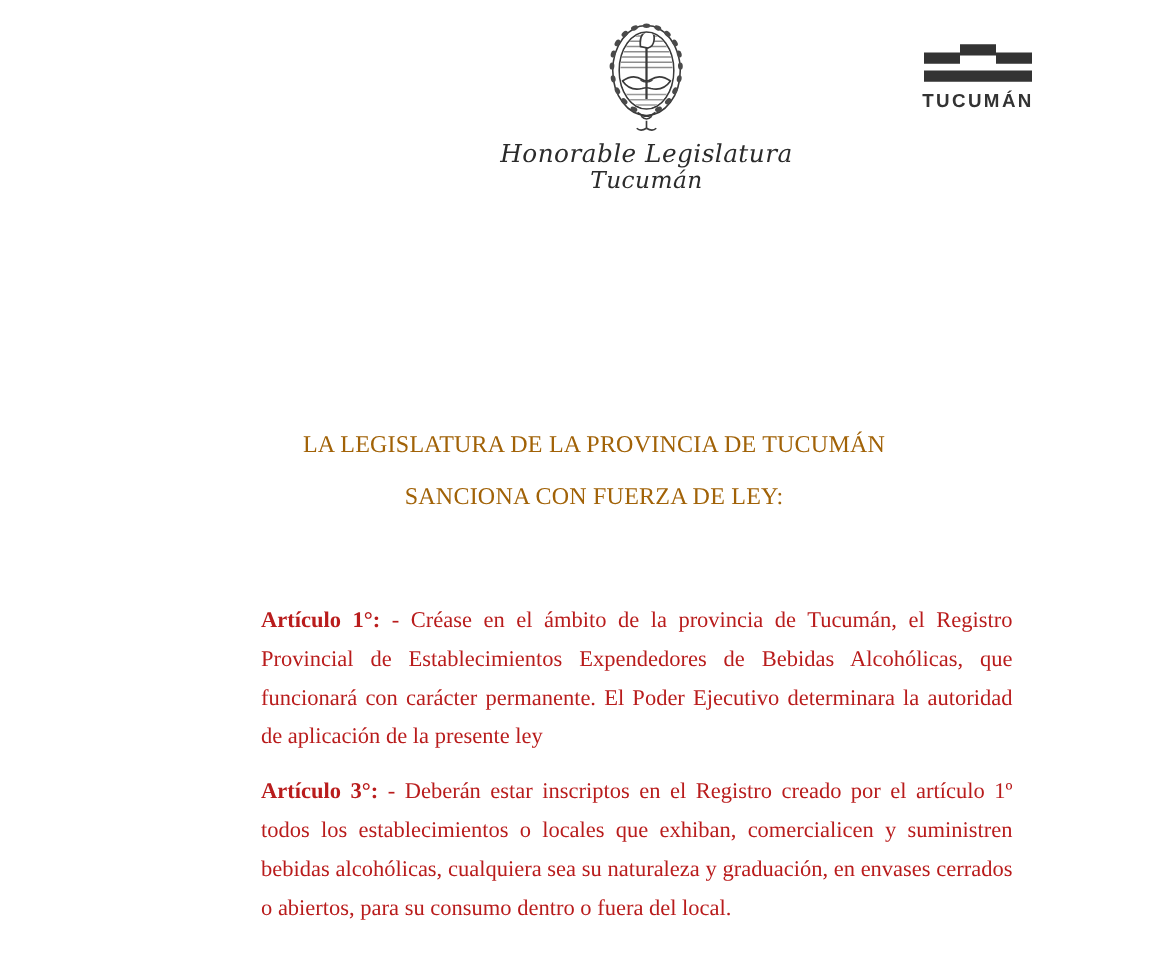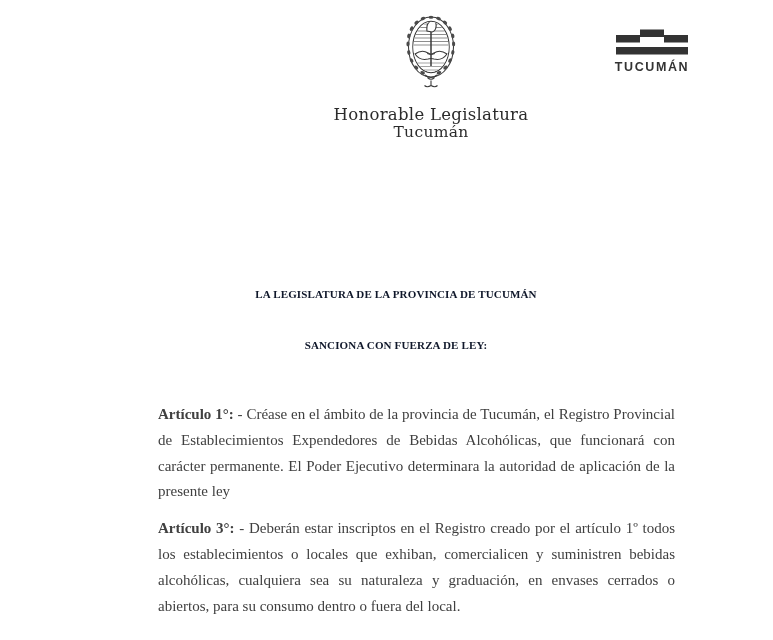--- a/index.html
+++ b/index.html
@@ -39,22 +39,23 @@
     width: 270px;
     text-align: center;
   }
   .crest-svg {
     display: block;
     margin: 0 auto;
     width: 58px;
     height: 78px;
   }
   .crest-script {
-    margin-top: 14px;
+    margin-top: 2px;
     font-family: "DejaVu Serif", "Liberation Serif", serif;
+    font-style: italic;
     color: #2b2b2b;
     line-height: 1.12;
   }
   .crest-script .l1 {
     display: block;
     font-size: 16.5px;
     letter-spacing: 0.3px;
   }
   .crest-script .l2 {
     display: block;
@@ -86,43 +87,43 @@
 
   
   .title-block {
     position: absolute;
     left: 96px;
     top: 288px;
     width: 600px;
     text-align: center;
   }
   .title-line {
-    font-weight: bold;
-    font-size: 11px;
+    font-weight: normal;
+    font-size: 16px;
     letter-spacing: 0.15px;
-    color: #0f172a;
+    color: #a16207;
   }
   .title-line.second {
-    margin-top: 39px;
+    margin-top: 17px;
   }
 
   
   .body-block {
     position: absolute;
     left: 158px;
     top: 402px;
     width: 517px;
   }
   .article {
     font-size: 15px;
     line-height: 25.8px;
     text-align: justify;
     text-justify: inter-word;
-    color: #404040;
-    margin: 0 0 11px 0;
+    color: #b91c1c;
+    margin: 0 0 11px 16px;
   }
   .article:last-child { margin-bottom: 0; }
   .article .lead {
     font-weight: bold;
   }
 </style>
 </head>
 <body>
 
 <div class="page">

